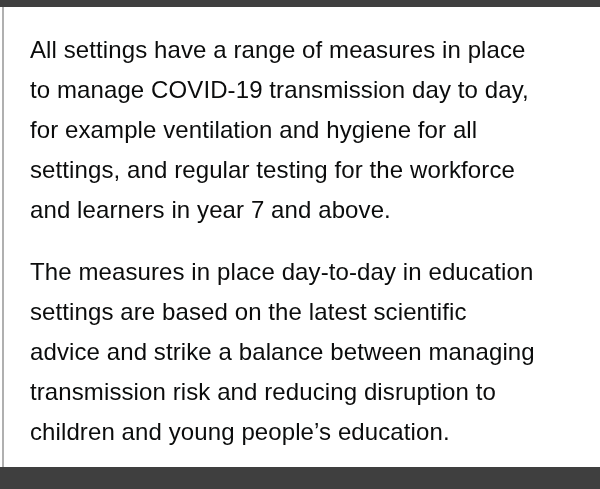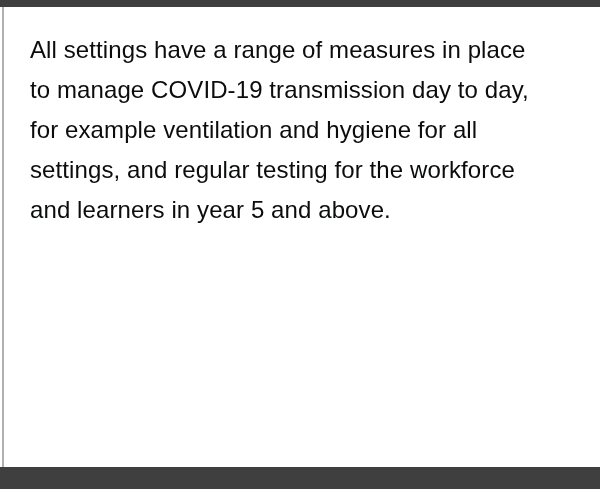--- a/index.html
+++ b/index.html
@@ -59,16 +59,21 @@
 
 <div class="top-bar"></div>
 
 <div class="page-edge"></div>
 
 <div class="content">
   <p class="body-paragraph">All settings have a range of measures in place
 to manage COVID-19 transmission day to day,
 for example ventilation and hygiene for all
 settings, and regular testing for the workforce
-and learners in year 5 and above.</p>
+and learners in year 7 and above.</p>
+  <p class="body-paragraph">The measures in place day-to-day in education
+settings are based on the latest scientific
+advice and strike a balance between managing
+transmission risk and reducing disruption to
+children and young people’s education.</p>
 </div>
 
 <div class="bottom-bar"></div>
 
 </body></html>

